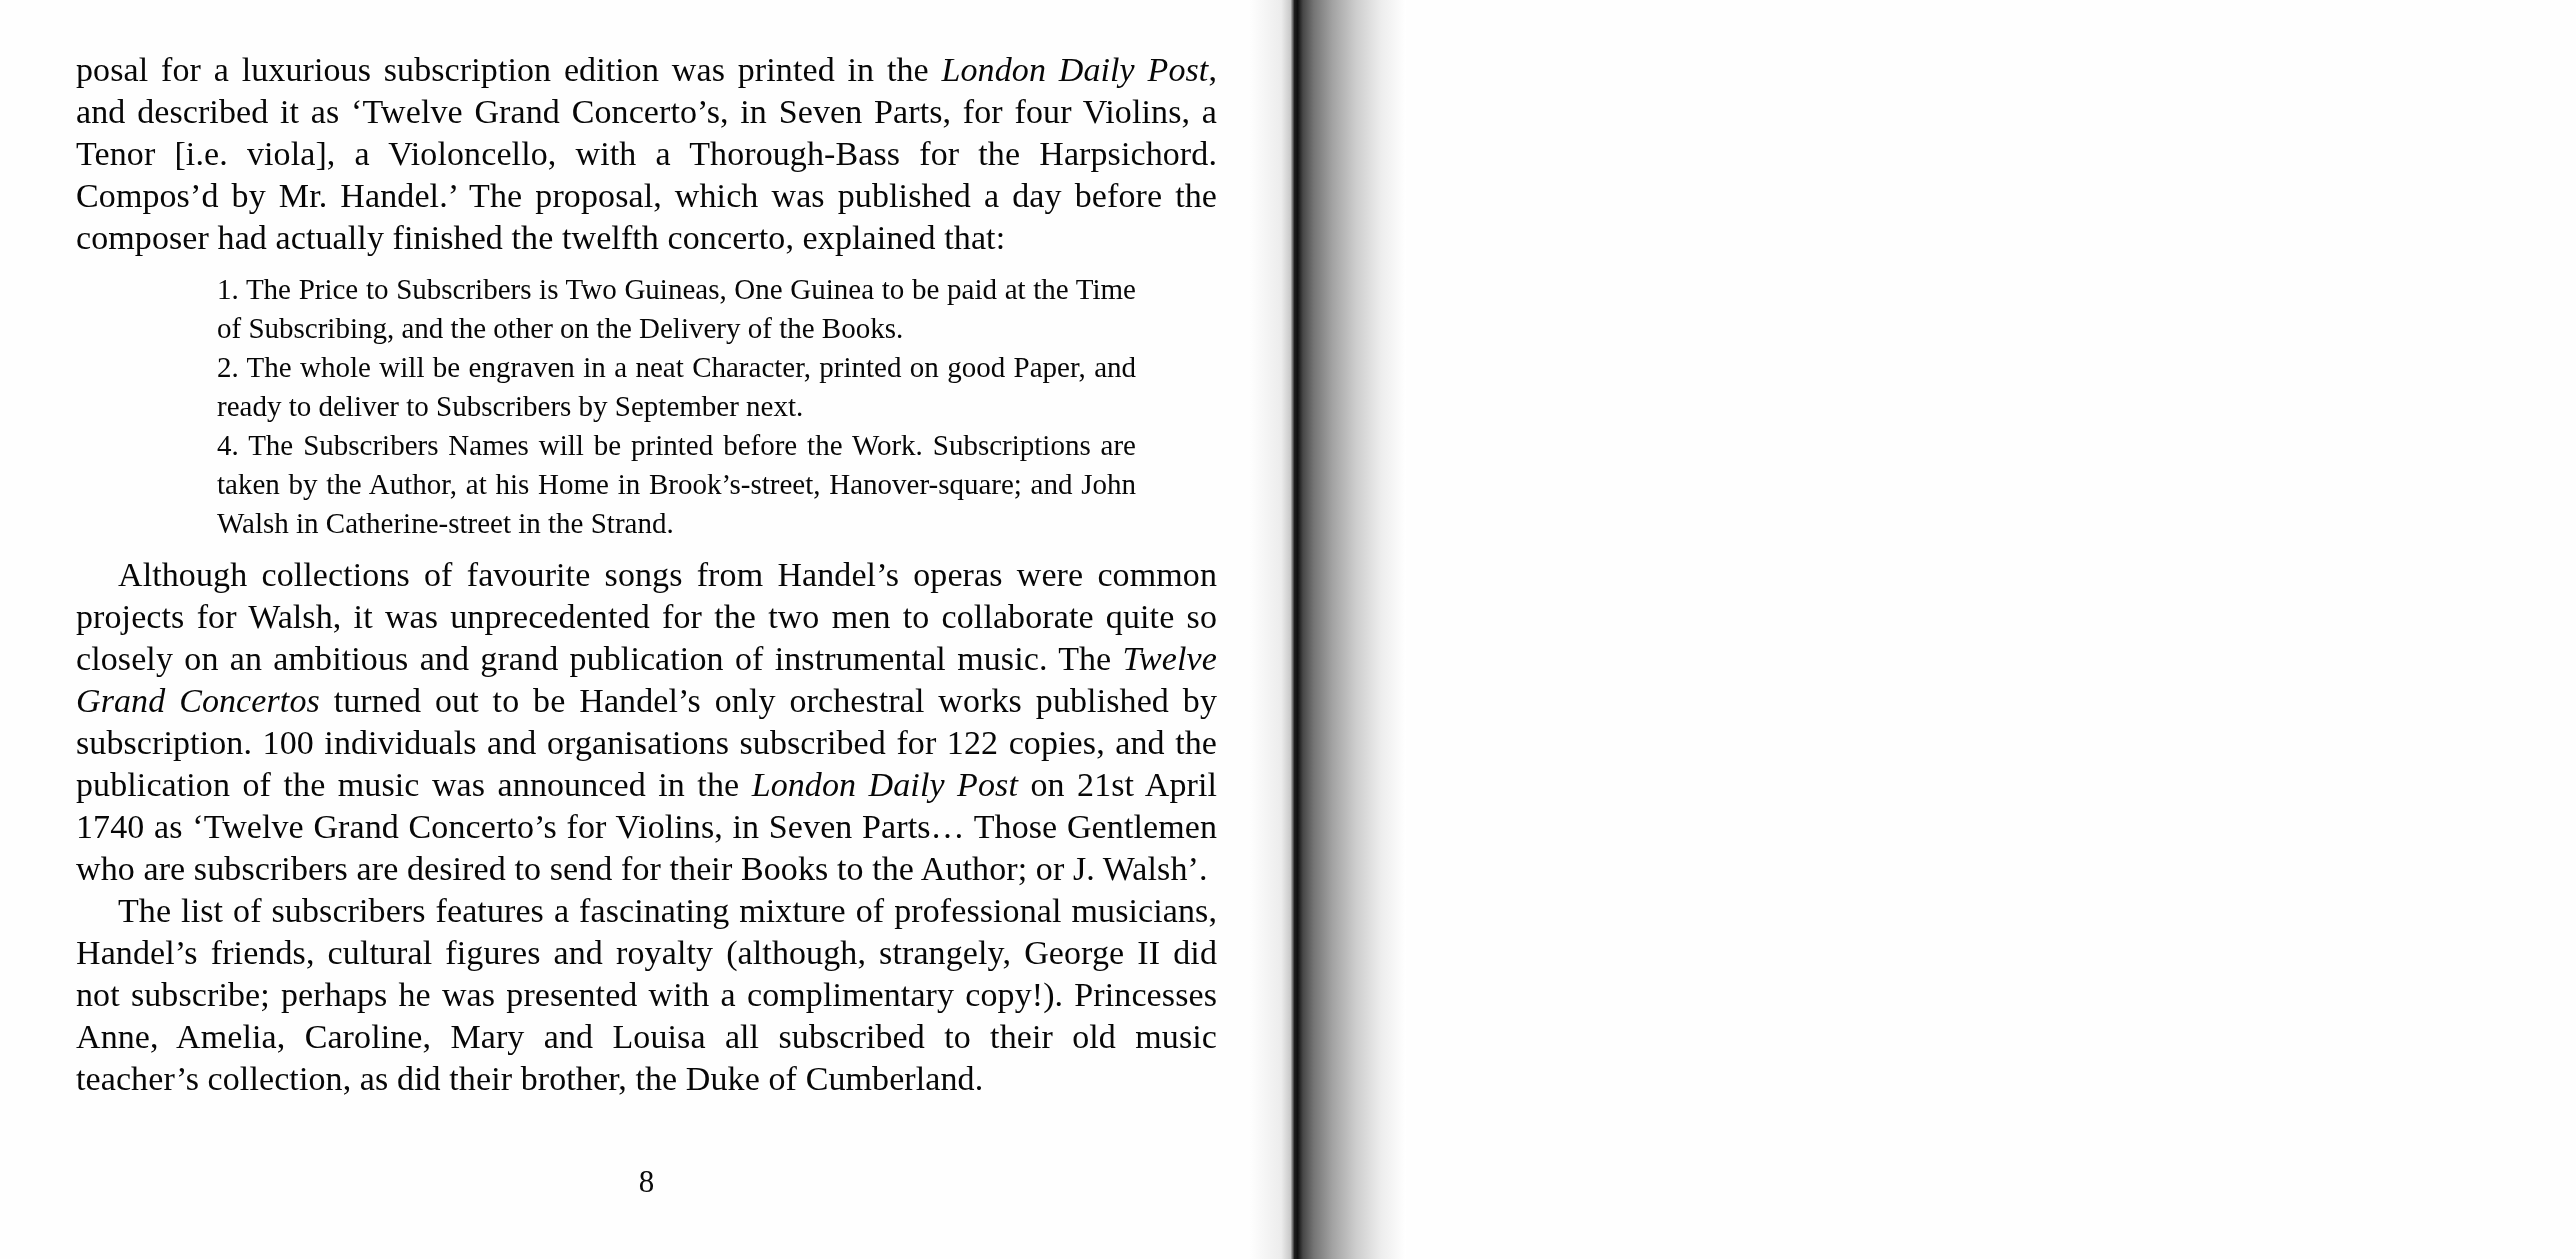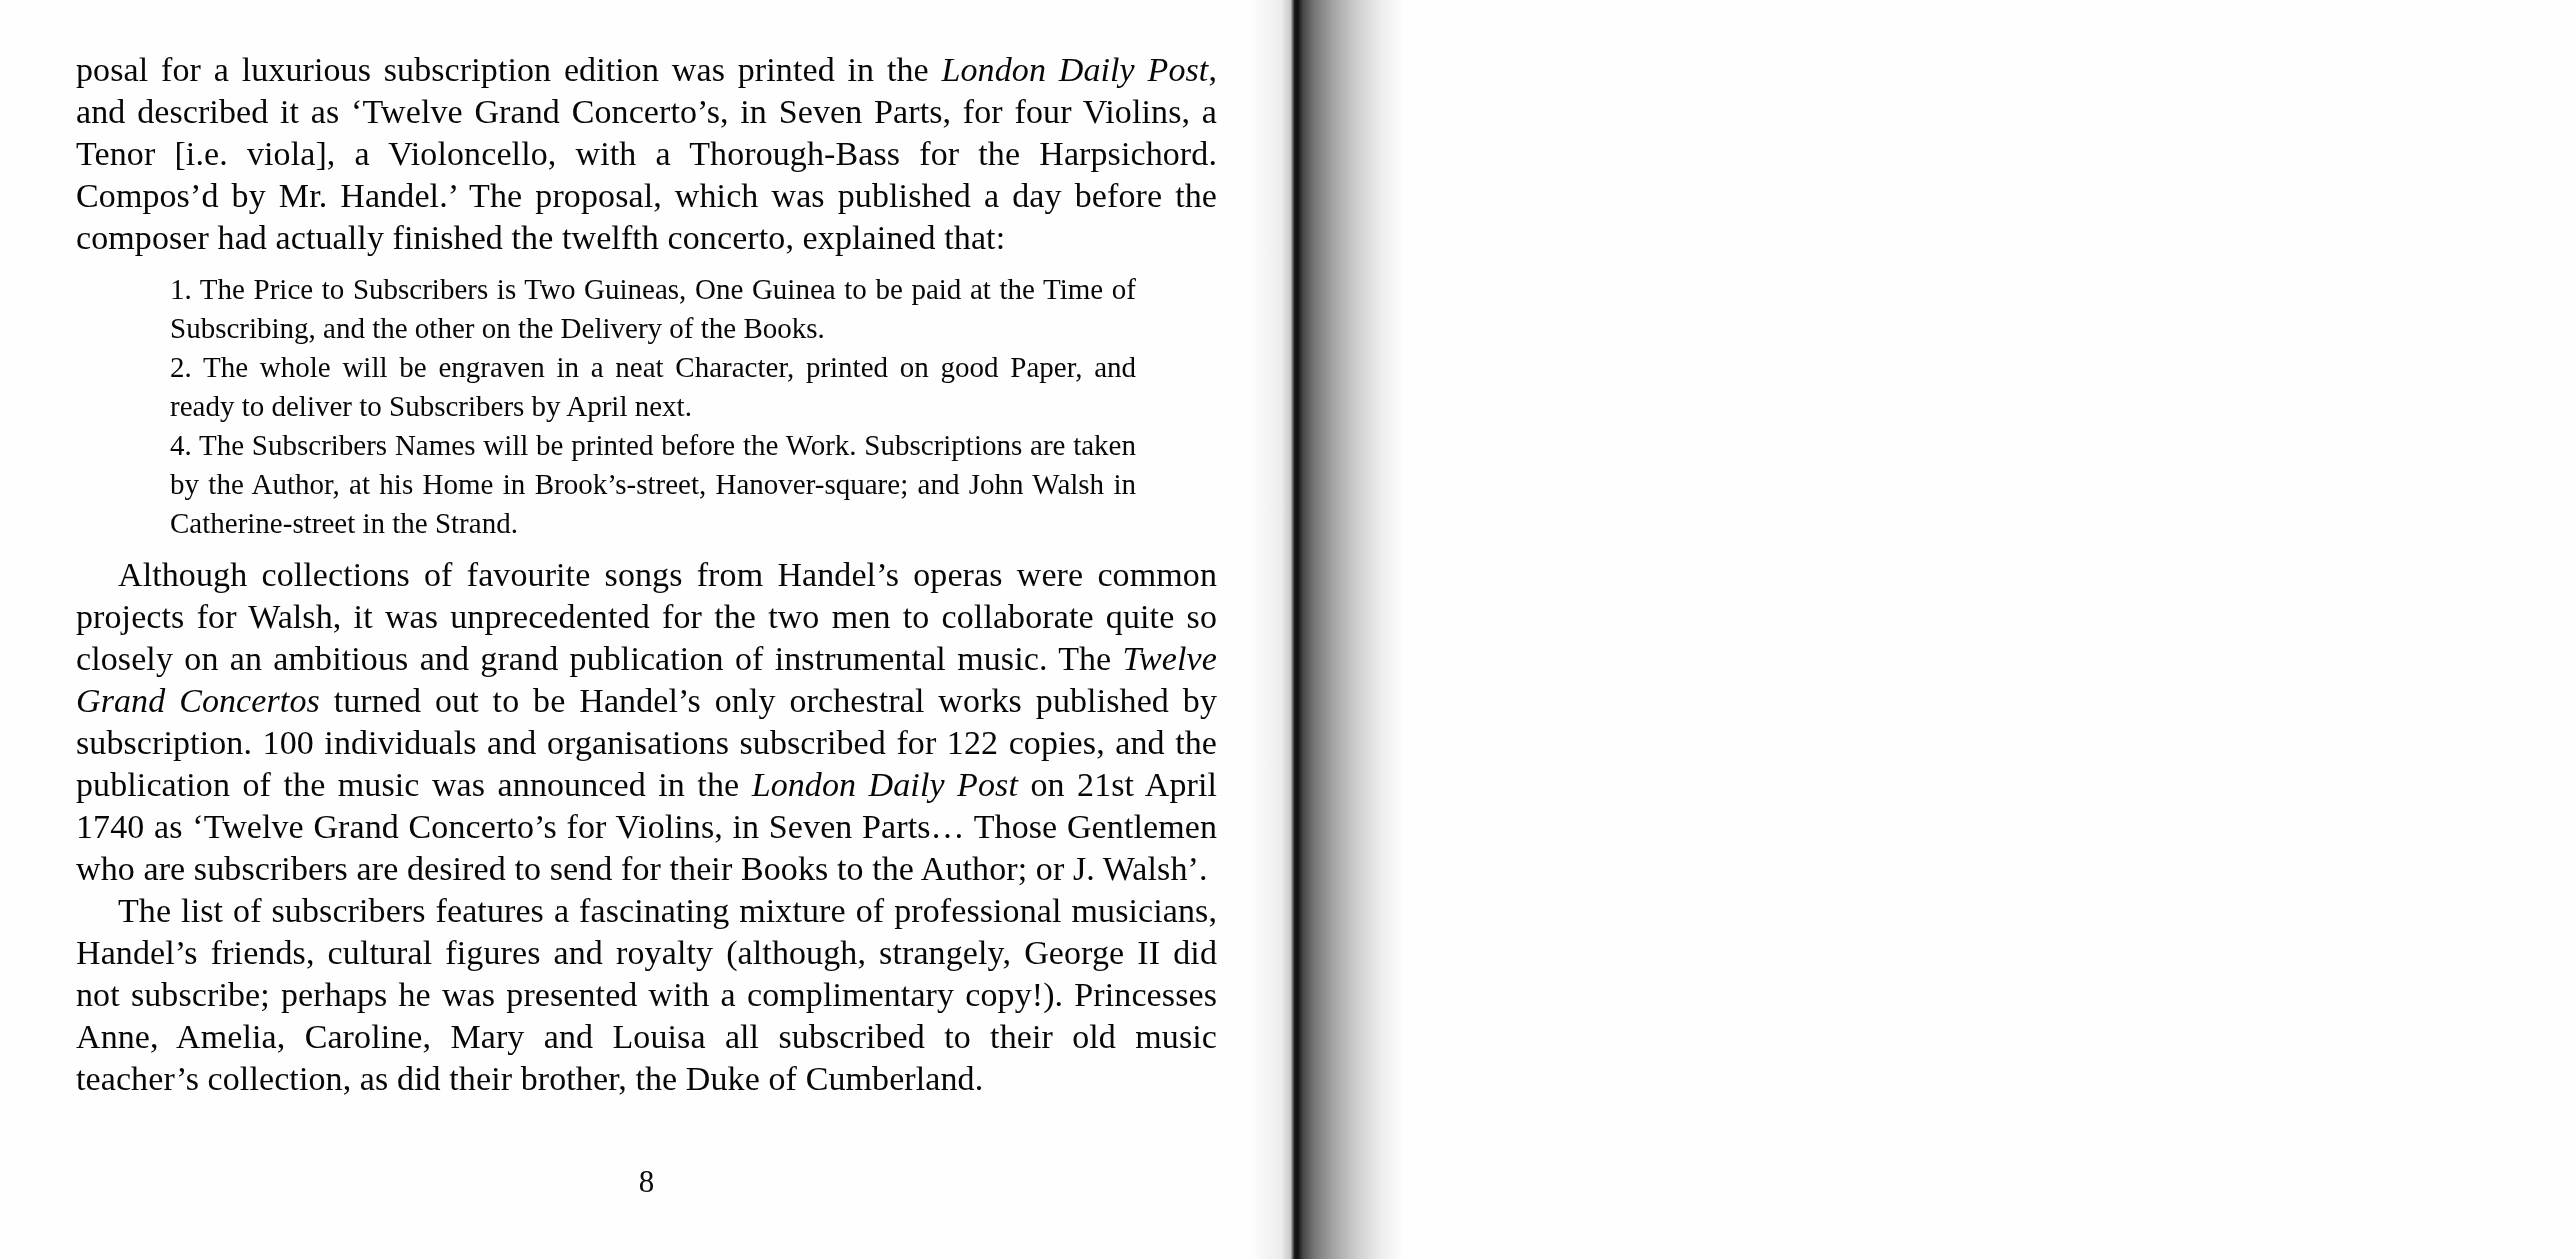--- a/index.html
+++ b/index.html
@@ -49,20 +49,21 @@
   }
   p.body.indent { text-indent: 42px; }
 
   .quote {
     margin: 11px 81px 11px 94px;
   }
   .quote p {
     font-size: 29px;
     line-height: 39px;
     text-align: justify;
+    margin-left: 47px;
   }
 
   em { font-style: italic; }
 
   .page-number {
     position: absolute;
     font-size: 31px;
     text-align: center;
     color: #0a0a0a;
   }
@@ -71,21 +72,21 @@
 </head>
 <body>
 
 <div class="spread">
 
   <section class="page page-left">
     <div class="page-text text-left">
         <p class="body">posal for a luxurious subscription edition was printed in the <em>London Daily Post</em>, and described it as ‘Twelve Grand Concerto’s, in Seven Parts, for four Violins, a Tenor [i.e. viola], a Violoncello, with a Thorough-Bass for the Harpsichord. Compos’d by Mr. Handel.’ The proposal, which was published a day before the composer had actually finished the twelfth concerto, explained that:</p>
         <div class="quote">
           <p>1. The Price to Subscribers is Two Guineas, One Guinea to be paid at the Time of Subscribing, and the other on the Delivery of the Books.</p>
-          <p>2. The whole will be engraven in a neat Character, printed on good Paper, and ready to deliver to Subscribers by April next.</p>
+          <p>2. The whole will be engraven in a neat Character, printed on good Paper, and ready to deliver to Subscribers by September next.</p>
           <p>4. The Subscribers Names will be printed before the Work. Subscriptions are taken by the Author, at his Home in Brook’s-street, Hanover-square; and John Walsh in Catherine-street in the Strand.</p>
         </div>
         <p class="body indent">Although collections of favourite songs from Handel’s operas were common projects for Walsh, it was unprecedented for the two men to collaborate quite so closely on an ambitious and grand publication of instrumental music. The <em>Twelve Grand Concertos</em> turned out to be Handel’s only orchestral works published by subscription. 100 individuals and organisations subscribed for 122 copies, and the publication of the music was announced in the <em>London Daily Post</em> on 21st April 1740 as ‘Twelve Grand Concerto’s for Violins, in Seven Parts… Those Gentlemen who are subscribers are desired to send for their Books to the Author; or J. Walsh’.</p>
         <p class="body indent">The list of subscribers features a fascinating mixture of professional musicians, Handel’s friends, cultural figures and royalty (although, strangely, George II did not subscribe; perhaps he was presented with a complimentary copy!). Princesses Anne, Amelia, Caroline, Mary and Louisa all subscribed to their old music teacher’s collection, as did their brother, the Duke of Cumberland.</p>
       </div>
     <div class="page-number page-number-left">8</div>
   </section>
 
   <div class="gutter"></div>
 

